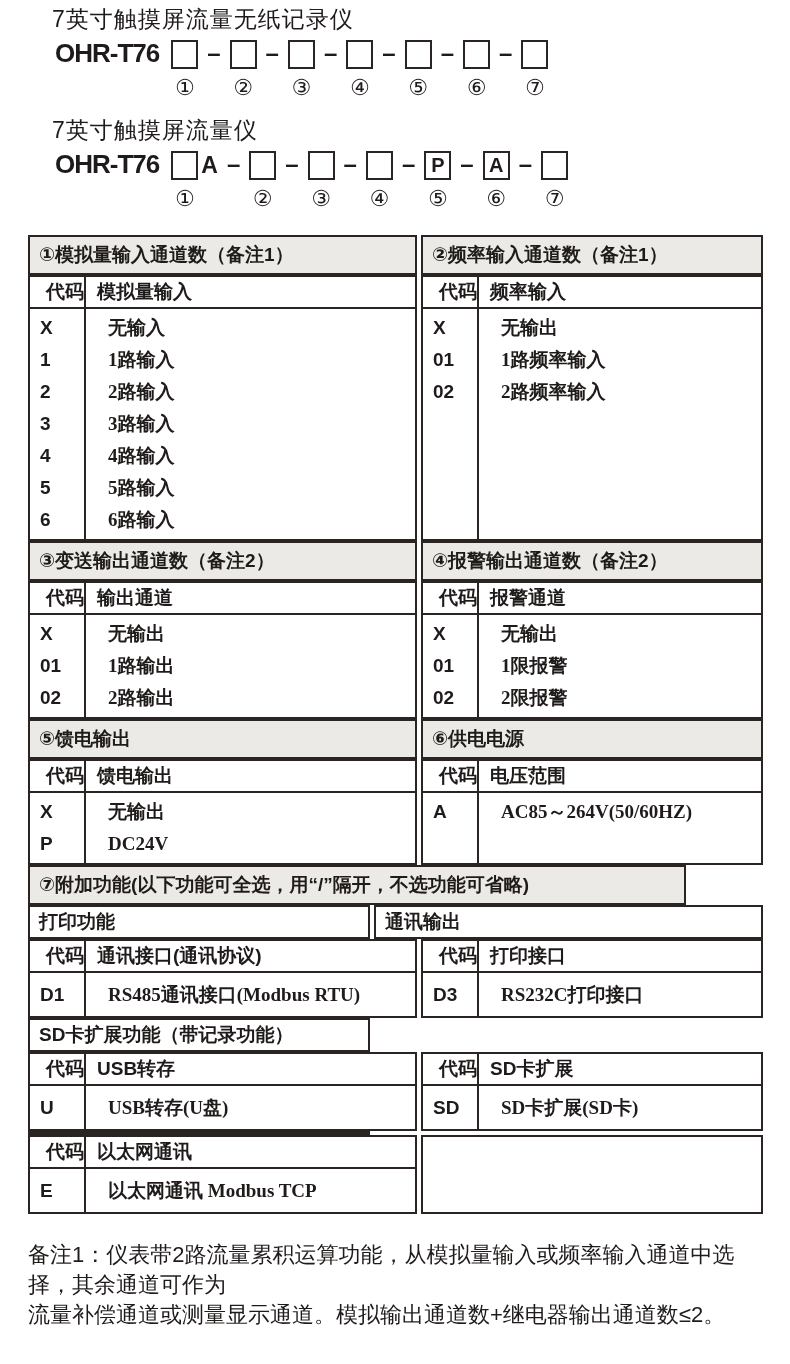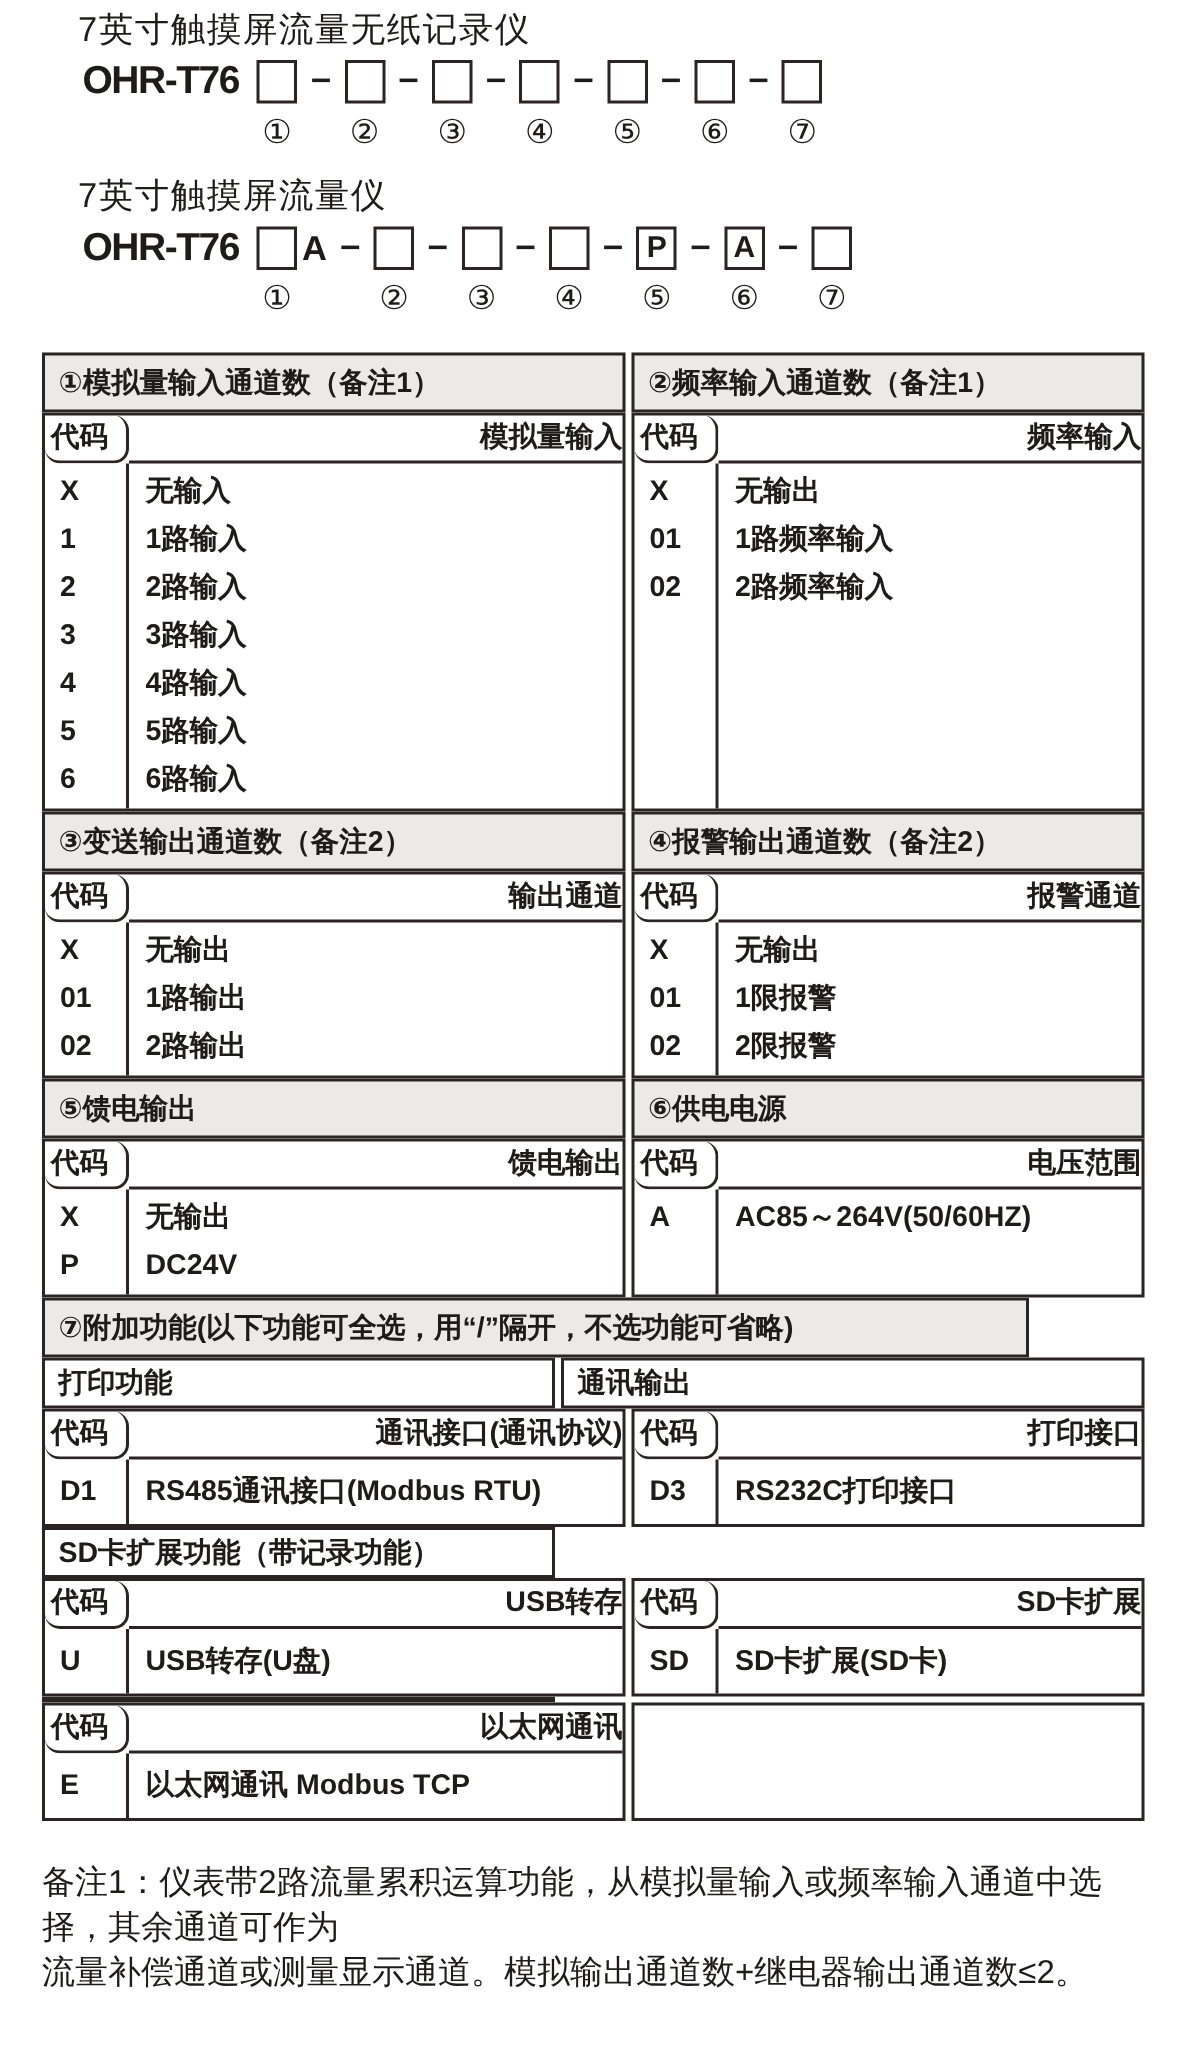--- a/index.html
+++ b/index.html
@@ -63,25 +63,25 @@
   }
   .tblbox{
     border:2px solid var(--bc);background:#fff;
     display:grid;grid-template-columns:56px 1fr;
     grid-template-rows:auto 1fr;
   }
   .thead{
     height:32px;line-height:30px;border-bottom:2px solid var(--bc);
     font-size:19px;font-weight:bold;white-space:nowrap;
   }
-  .thead.code{border-right:2px solid var(--bc);padding-left:4px;border-radius:10px;}
-  .thead.label{padding-left:11px;text-align:right;}
+  .thead.code{border-right:2px solid var(--bc);padding-left:16px;}
+  .thead.label{padding-left:11px;}
   .tcol{padding-top:3px;padding-bottom:3px;}
   .tcol.codes{border-right:2px solid var(--bc);padding-left:10px;}
-  .tcol.descs{padding-left:11px;}
+  .tcol.descs{padding-left:22px;font-family:Liberation Serif, serif;}
   .trow{
     height:32px;line-height:32px;font-size:19px;font-weight:bold;
     white-space:nowrap;
   }
   .sub .trow{height:37px;line-height:37px;}
   .emptybox{border:2px solid var(--bc);background:#fff;}
   
   .note{
     margin:26px 0 0 28px;width:732px;
     font-size:22px;font-weight:normal;line-height:30px;

